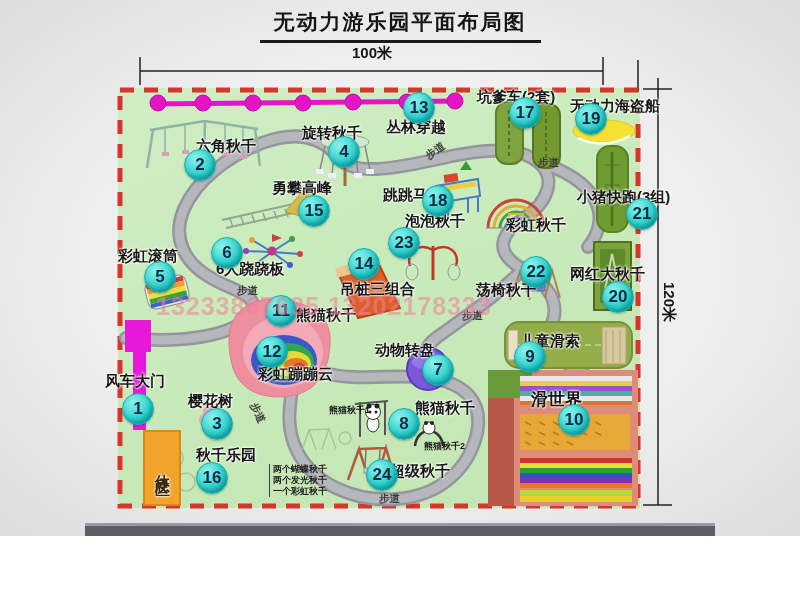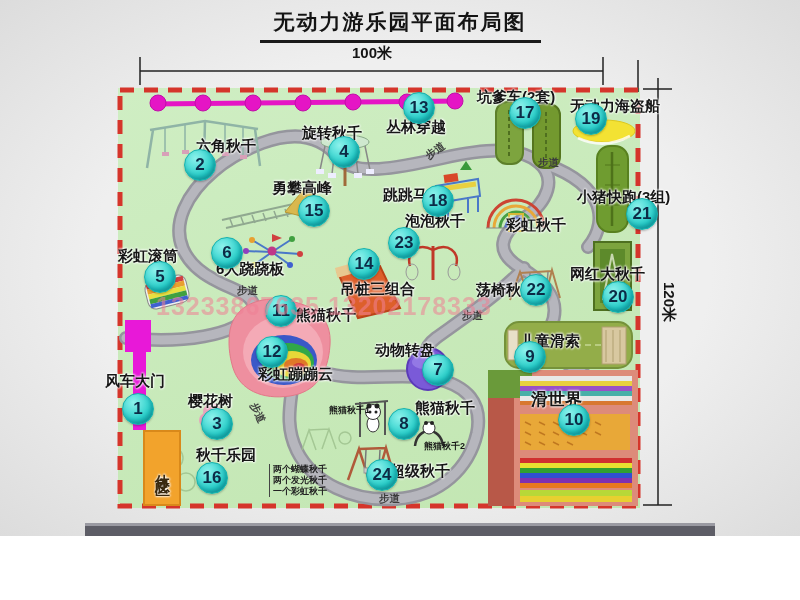--- a/index.html
+++ b/index.html
@@ -353,21 +353,21 @@
   <div class="badge" style="left:256px;top:336px;">12</div>
   <div class="badge" style="left:403px;top:92px;">13</div>
   <div class="badge" style="left:348px;top:248px;">14</div>
   <div class="badge" style="left:298px;top:195px;">15</div>
   <div class="badge" style="left:196px;top:462px;">16</div>
   <div class="badge" style="left:509px;top:97px;">17</div>
   <div class="badge" style="left:422px;top:185px;">18</div>
   <div class="badge" style="left:575px;top:103px;">19</div>
   <div class="badge" style="left:602px;top:281px;">20</div>
   <div class="badge" style="left:614px;top:198px;margin-left:12px;">21</div>
-  <div class="badge" style="left:520px;top:274px;">22</div>
+  <div class="badge" style="left:520px;top:256px;">22</div>
   <div class="badge" style="left:388px;top:227px;">23</div>
   <div class="badge" style="left:366px;top:459px;">24</div>
 
   <div class="watermark wm-phone">13233867635 13202178333</div>
 
   <div class="road">
     <div class="road-dash" style="top:11px;"></div>
     <div class="road-yellow"></div>
     <div class="road-dash" style="bottom:11px;"></div>
     <div class="road-label">道　路</div>

